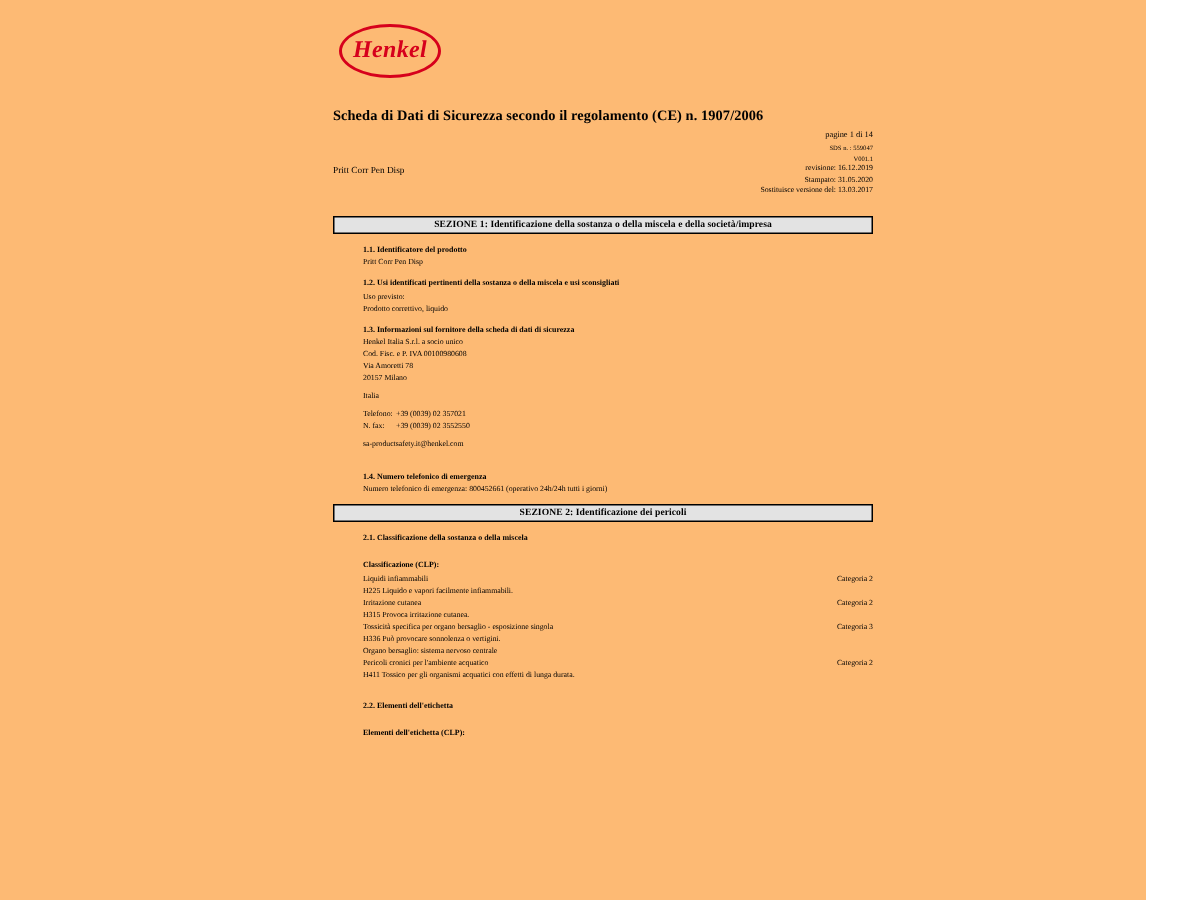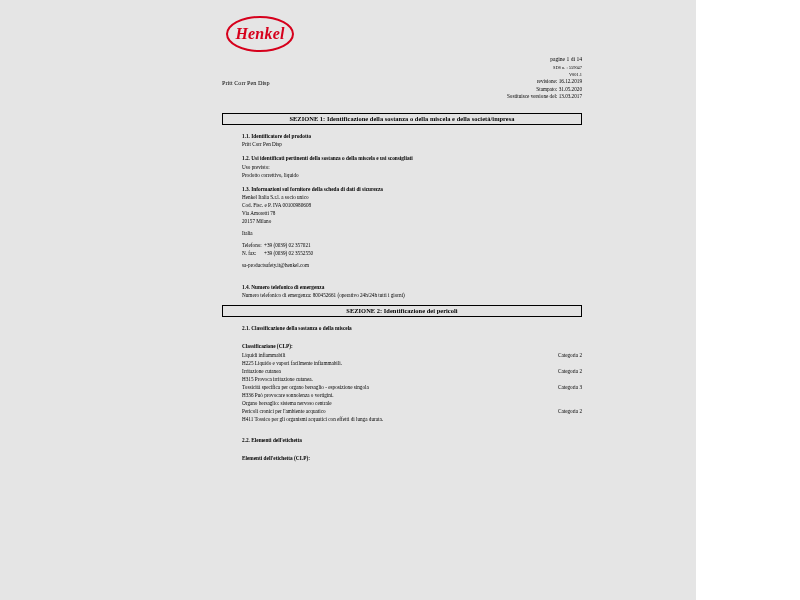--- a/index.html
+++ b/index.html
@@ -9,23 +9,23 @@
   }
   body {
     width: 800px;
     height: 600px;
     font-family: "Liberation Serif", serif;
     color: #000000;
     overflow: hidden;
   }
   .page {
     position: relative;
-    width: 696px;
+    width: 764px;
     height: 600px;
-    background: #e5e5e5;
+    background: #fdba74;
   }
   .sheet {
     position: absolute;
     left: 222px;
     top: 0px;
     width: 360px;
   }
 
   
   .logo-wrap {
@@ -138,20 +138,21 @@
 
 <div class="page">
   <div class="sheet">
 
     <div class="logo-wrap">
       <div class="logo">
         <span class="logo-text">Henkel</span>
       </div>
     </div>
 
+    <div class="doc-title">Scheda di Dati di Sicurezza secondo il regolamento (CE) n. 1907/2006</div>
 
     <div class="page-count">pagine 1 di 14</div>
 
     <div class="meta-block">
       <div class="product-name">Pritt Corr Pen Disp</div>
       <div class="meta-right">
         <div class="meta-small">SDS n.  : 559047</div>
         <div class="meta-small">V001.1</div>
         <div>revisione: 16.12.2019</div>
         <div>Stampato: 31.05.2020</div>

